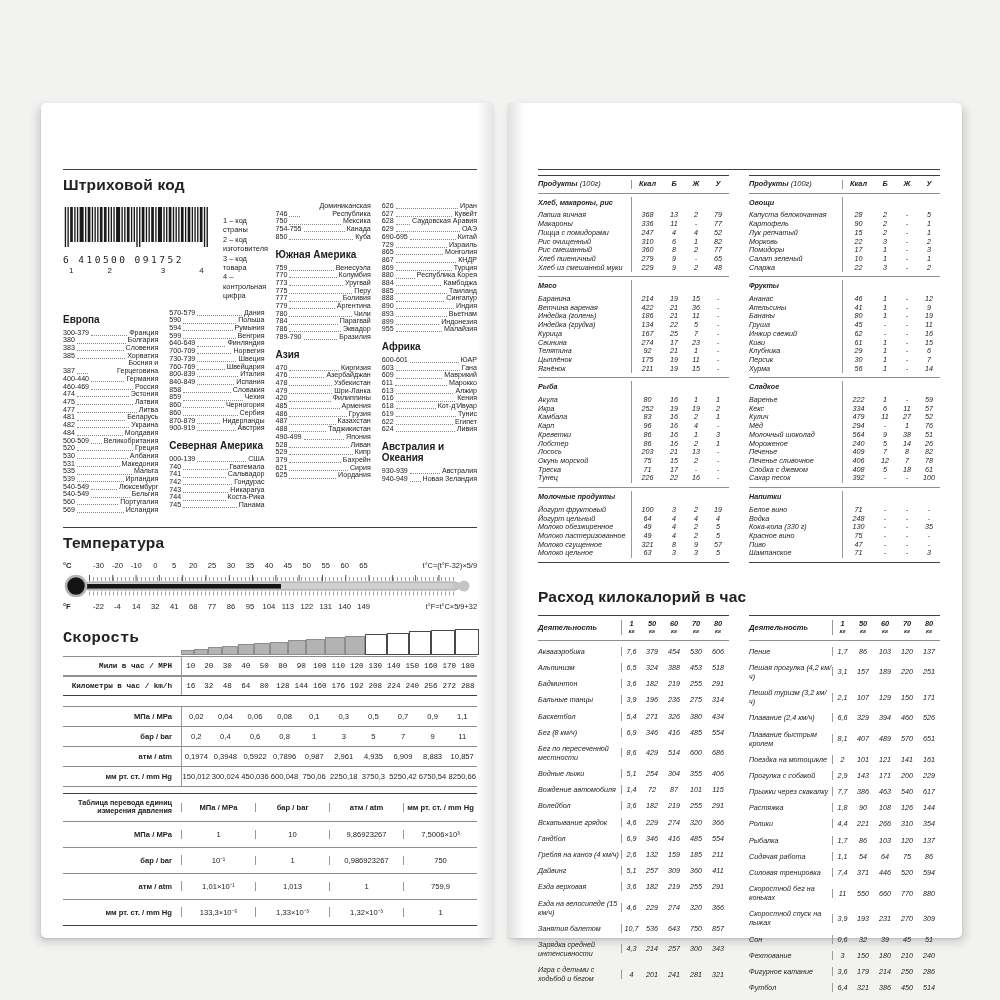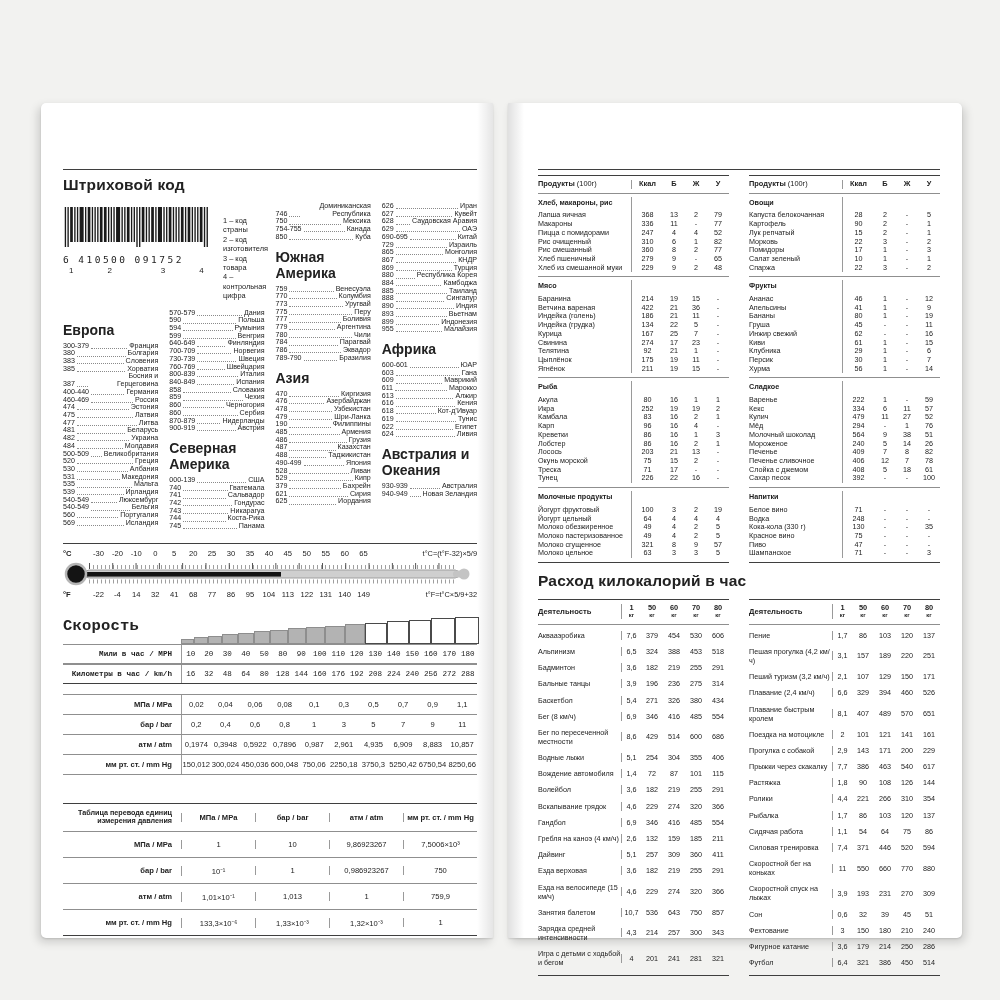--- a/index.html
+++ b/index.html
@@ -21,22 +21,22 @@
   .bc-top{grid-area:1/1/2/3;display:flex;gap:12px;margin-bottom:9px;}
   .bc-col1{grid-area:2/1/3/2;}
   .bc-col2{grid-area:2/2/3/3;}
   .bc-col3{grid-area:1/3/3/4;}
   .bc-col4{grid-area:1/4/3/5;}
   .bc-visual{width:148px;flex:none;padding-top:4px;}
   .bc-number{font-family:"DejaVu Sans Mono",monospace;font-size:9.5px;letter-spacing:2.5px;margin-top:1px;white-space:nowrap;}
   .bc-markers{position:relative;height:11px;margin-top:1px;}
   .bc-marker{position:absolute;font-size:8px;}
   .legend{font-size:7.4px;line-height:9.4px;padding-top:13px;}
-  .code-head{font-weight:700;font-size:14px;margin:7px 0 5px 0;}
-  .code-head.first{margin-top:12px;}
+  .code-head{font-weight:700;font-size:10px;margin:7px 0 5px 0;}
+  .code-head.first{margin-top:4px;}
   .code-item{display:flex;align-items:flex-end;font-size:7.1px;line-height:7.7px;}
   .code-code{white-space:nowrap;}
   .code-leader{flex:1;border-bottom:1px dotted #8a8a8a;margin:0 2px 1.5px 2px;min-width:3px;}
   .code-name{text-align:right;max-width:72%;}
 
   
   .temp-row{display:flex;align-items:center;font-size:7.6px;}
   .temp-unit{width:26px;font-weight:700;}
   .temp-nums{flex:1;display:flex;}
   .temp-num{flex:1;text-align:center;}
@@ -54,30 +54,30 @@
   .bars-cell{grid-column:2/18;display:flex;align-items:flex-end;}
   .bar-slot{flex:1;display:flex;justify-content:center;align-items:flex-end;}
   .sbar{box-sizing:border-box;}
   .sbar.filled{background:#b3b3b3;border:1px solid #8e8e8e;}
   .sbar.empty{background:#fff;border:1.2px solid #4a4a4a;}
   .graphic-cell{grid-column:2/12;padding-bottom:4px;}
   .head-row{align-items:flex-start;}
   .head-row h2{margin-top:0;}
 
   
-  .conv{margin-top:28px;border-bottom:1px solid #3f3f3f;}
+  .conv{margin-top:6px;border-bottom:1px solid #3f3f3f;}
   .cvrow{display:grid;grid-template-columns:118px repeat(4,1fr);border-top:1px solid #8f8f8f;}
   .cvrow.first{border-top:1px solid #3f3f3f;}
   .cv-corner{font-size:7.2px;font-weight:700;text-align:right;padding:5px 9px 5px 0;line-height:8.6px;}
   .cv-h{font-size:7.6px;font-weight:700;text-align:center;align-self:center;}
   .cv-label{font-size:7.6px;font-weight:700;text-align:right;padding:8px 9px 8px 0;}
   .cv-val{font-size:7.6px;text-align:center;align-self:center;}
 
   
-  .two-cols{display:flex;gap:20px;margin-bottom:4px;}
+  .two-cols{display:flex;gap:20px;margin-bottom:20px;font-style:italic;}
   .half{flex:1;min-width:0;border-bottom:1px solid #3f3f3f;}
   .f-row{display:grid;grid-template-columns:1fr 32px 22px 22px 22px;font-size:7.2px;line-height:8.7px;}
   .f-row .num{text-align:center;}
   .f-head{border-top:1px solid #3f3f3f;border-bottom:1px solid #8f8f8f;padding:4px 0;font-size:7.4px;}
   .f-head .num{font-weight:700;}
   .f-prod b{font-weight:700;}
   .f-group{padding:3px 0 4px 0;}
   .f-group + .f-group{border-top:1px solid #8f8f8f;}
   .f-gname{font-weight:700;padding:2px 0 4px 0;}
   .c-head{border-top:1px solid #3f3f3f;border-bottom:1px solid #8f8f8f;padding:4px 0 5px 0;}
@@ -486,21 +486,21 @@
               <span class="code-code">478</span>
               <span class="code-leader"></span>
               <span class="code-name">Узбекистан</span>
             </div>
             <div class="code-item">
               <span class="code-code">479</span>
               <span class="code-leader"></span>
               <span class="code-name">Шри-Ланка</span>
             </div>
             <div class="code-item">
-              <span class="code-code">190</span>
+              <span class="code-code">420</span>
               <span class="code-leader"></span>
               <span class="code-name">Филиппины</span>
             </div>
             <div class="code-item">
               <span class="code-code">485</span>
               <span class="code-leader"></span>
               <span class="code-name">Армения</span>
             </div>
             <div class="code-item">
               <span class="code-code">486</span>
@@ -694,20 +694,21 @@
             <div class="code-item">
               <span class="code-code">940-949</span>
               <span class="code-leader"></span>
               <span class="code-name">Новая Зеландия</span>
             </div>
           </div>
       </div>
     </div>
 
     <div class="sec">
+      <h2 class="sec-title">Температура</h2>
       <div class="temp-row">
         <span class="temp-unit">°C</span>
         <div class="temp-nums">
             <span class="temp-num">-30</span>
             <span class="temp-num">-20</span>
             <span class="temp-num">-10</span>
             <span class="temp-num">0</span>
             <span class="temp-num">5</span>
             <span class="temp-num">20</span>
             <span class="temp-num">25</span>

